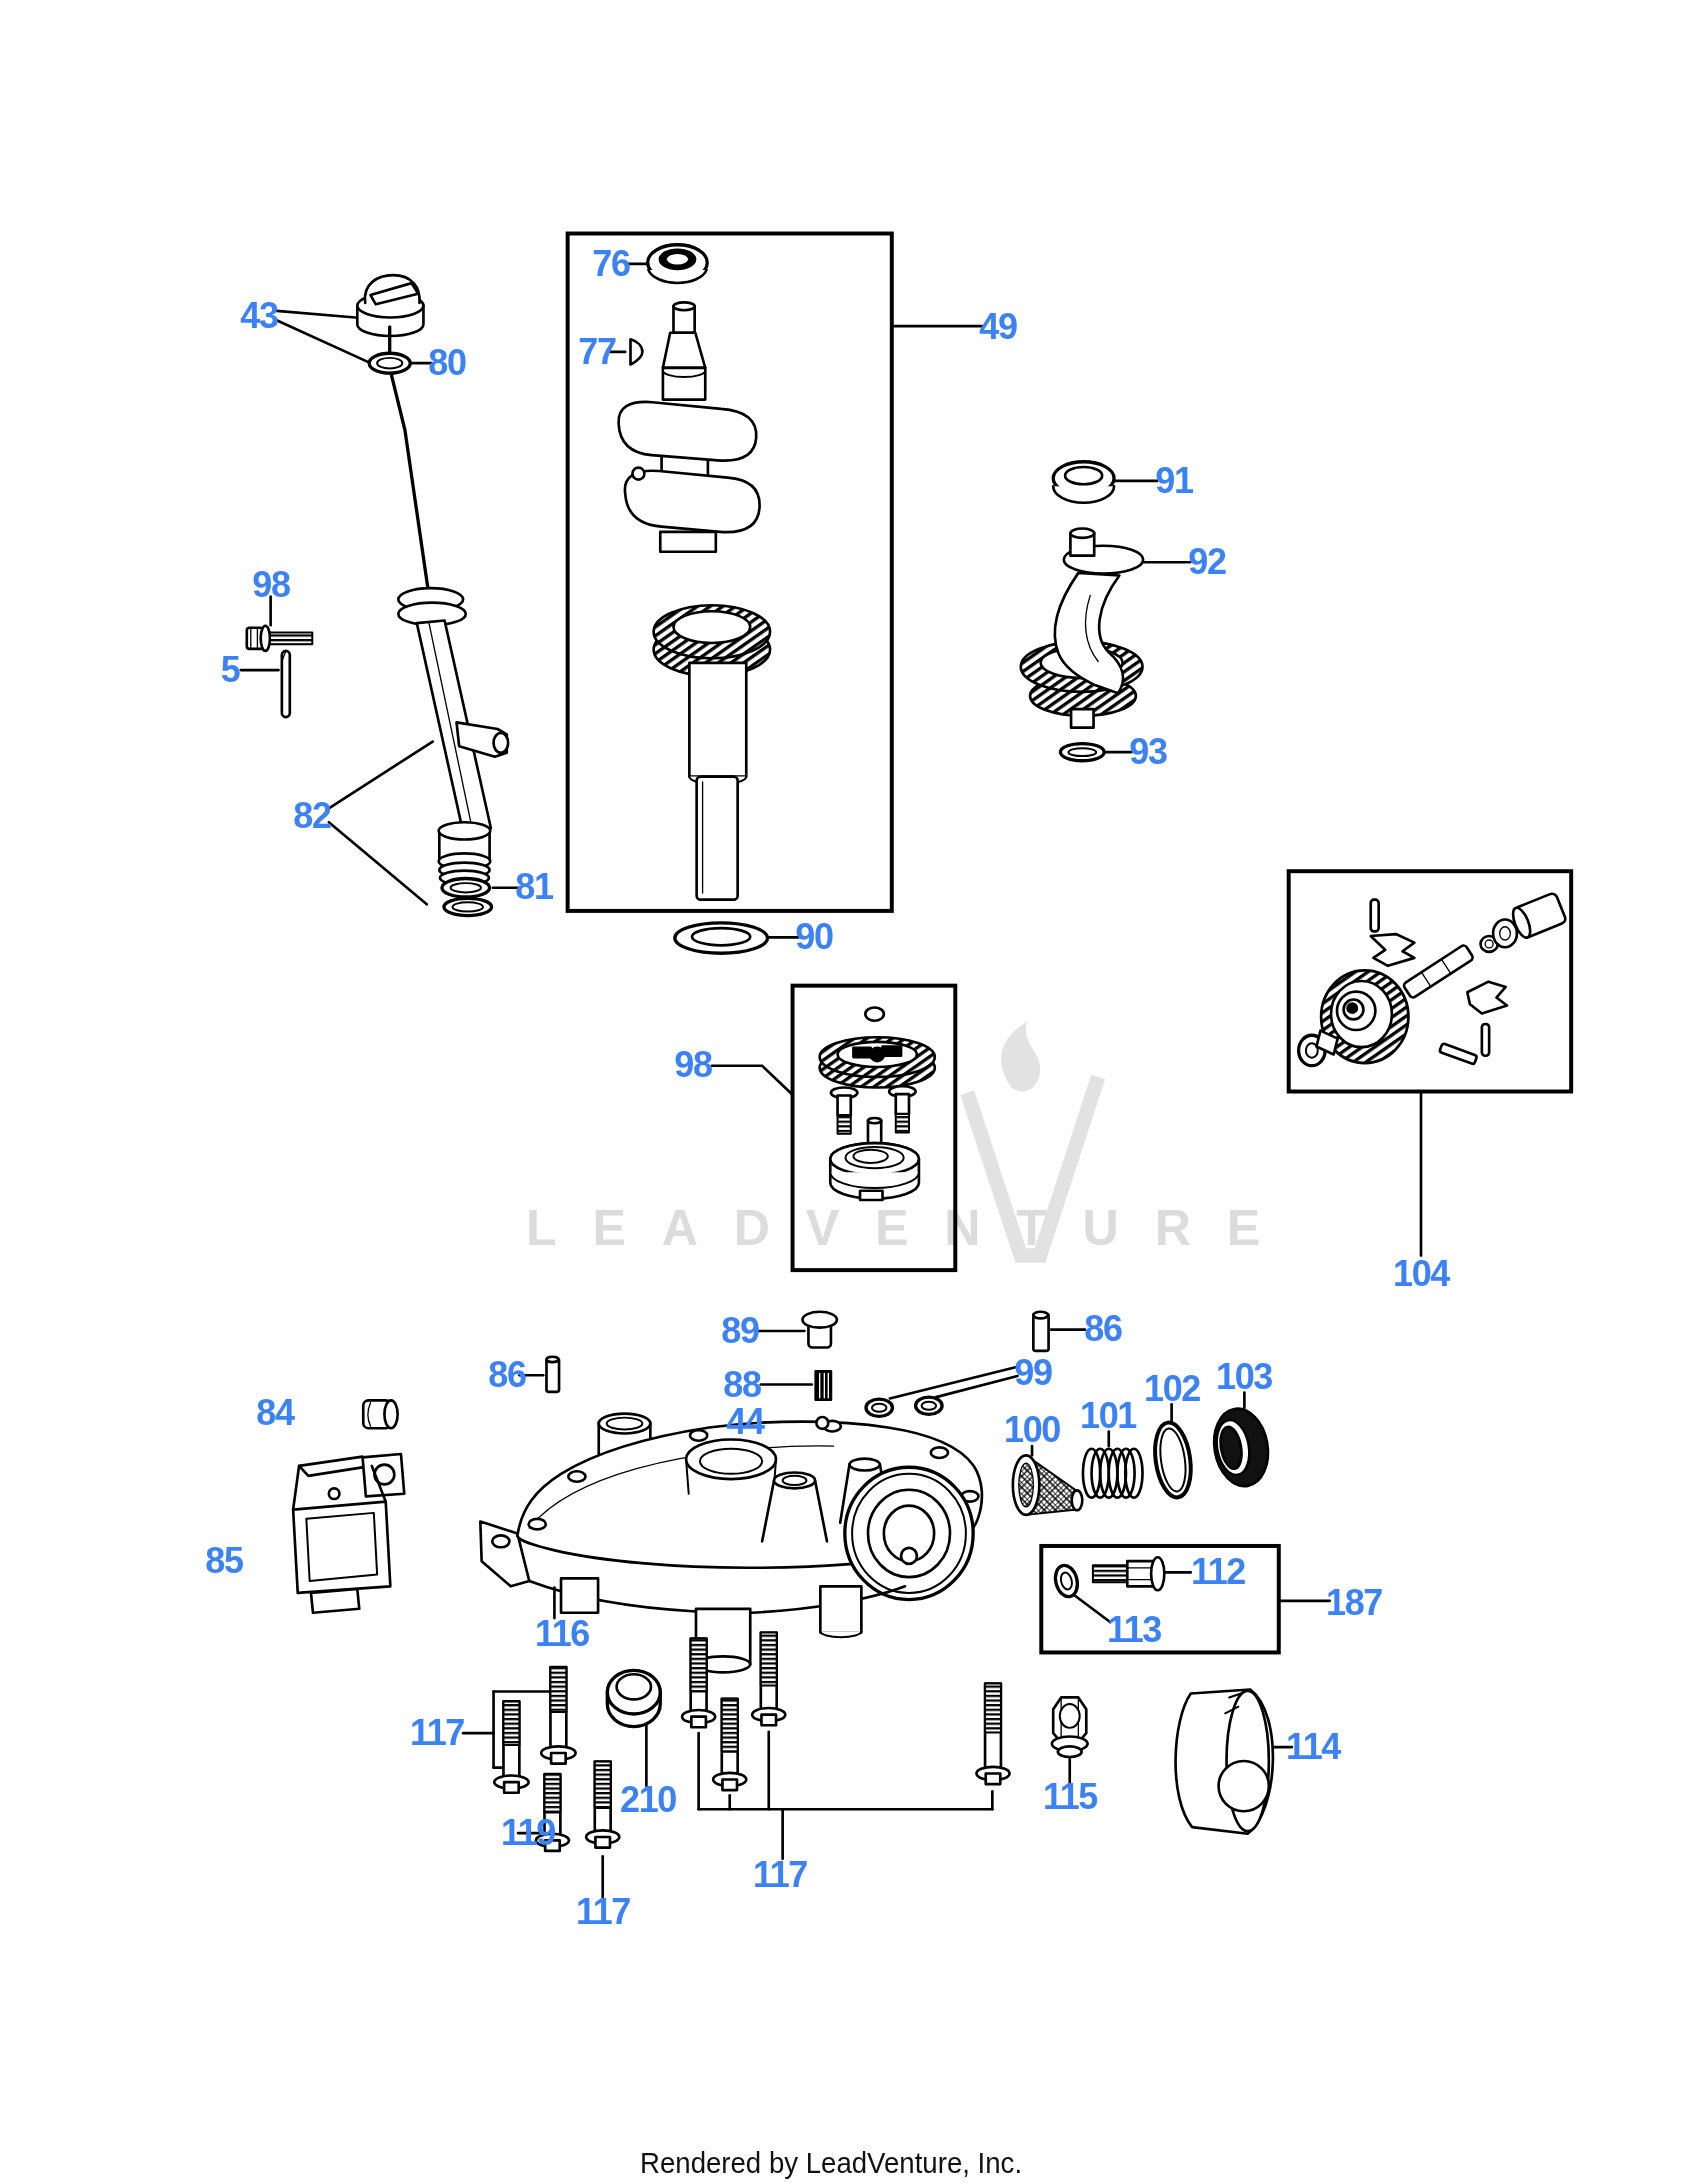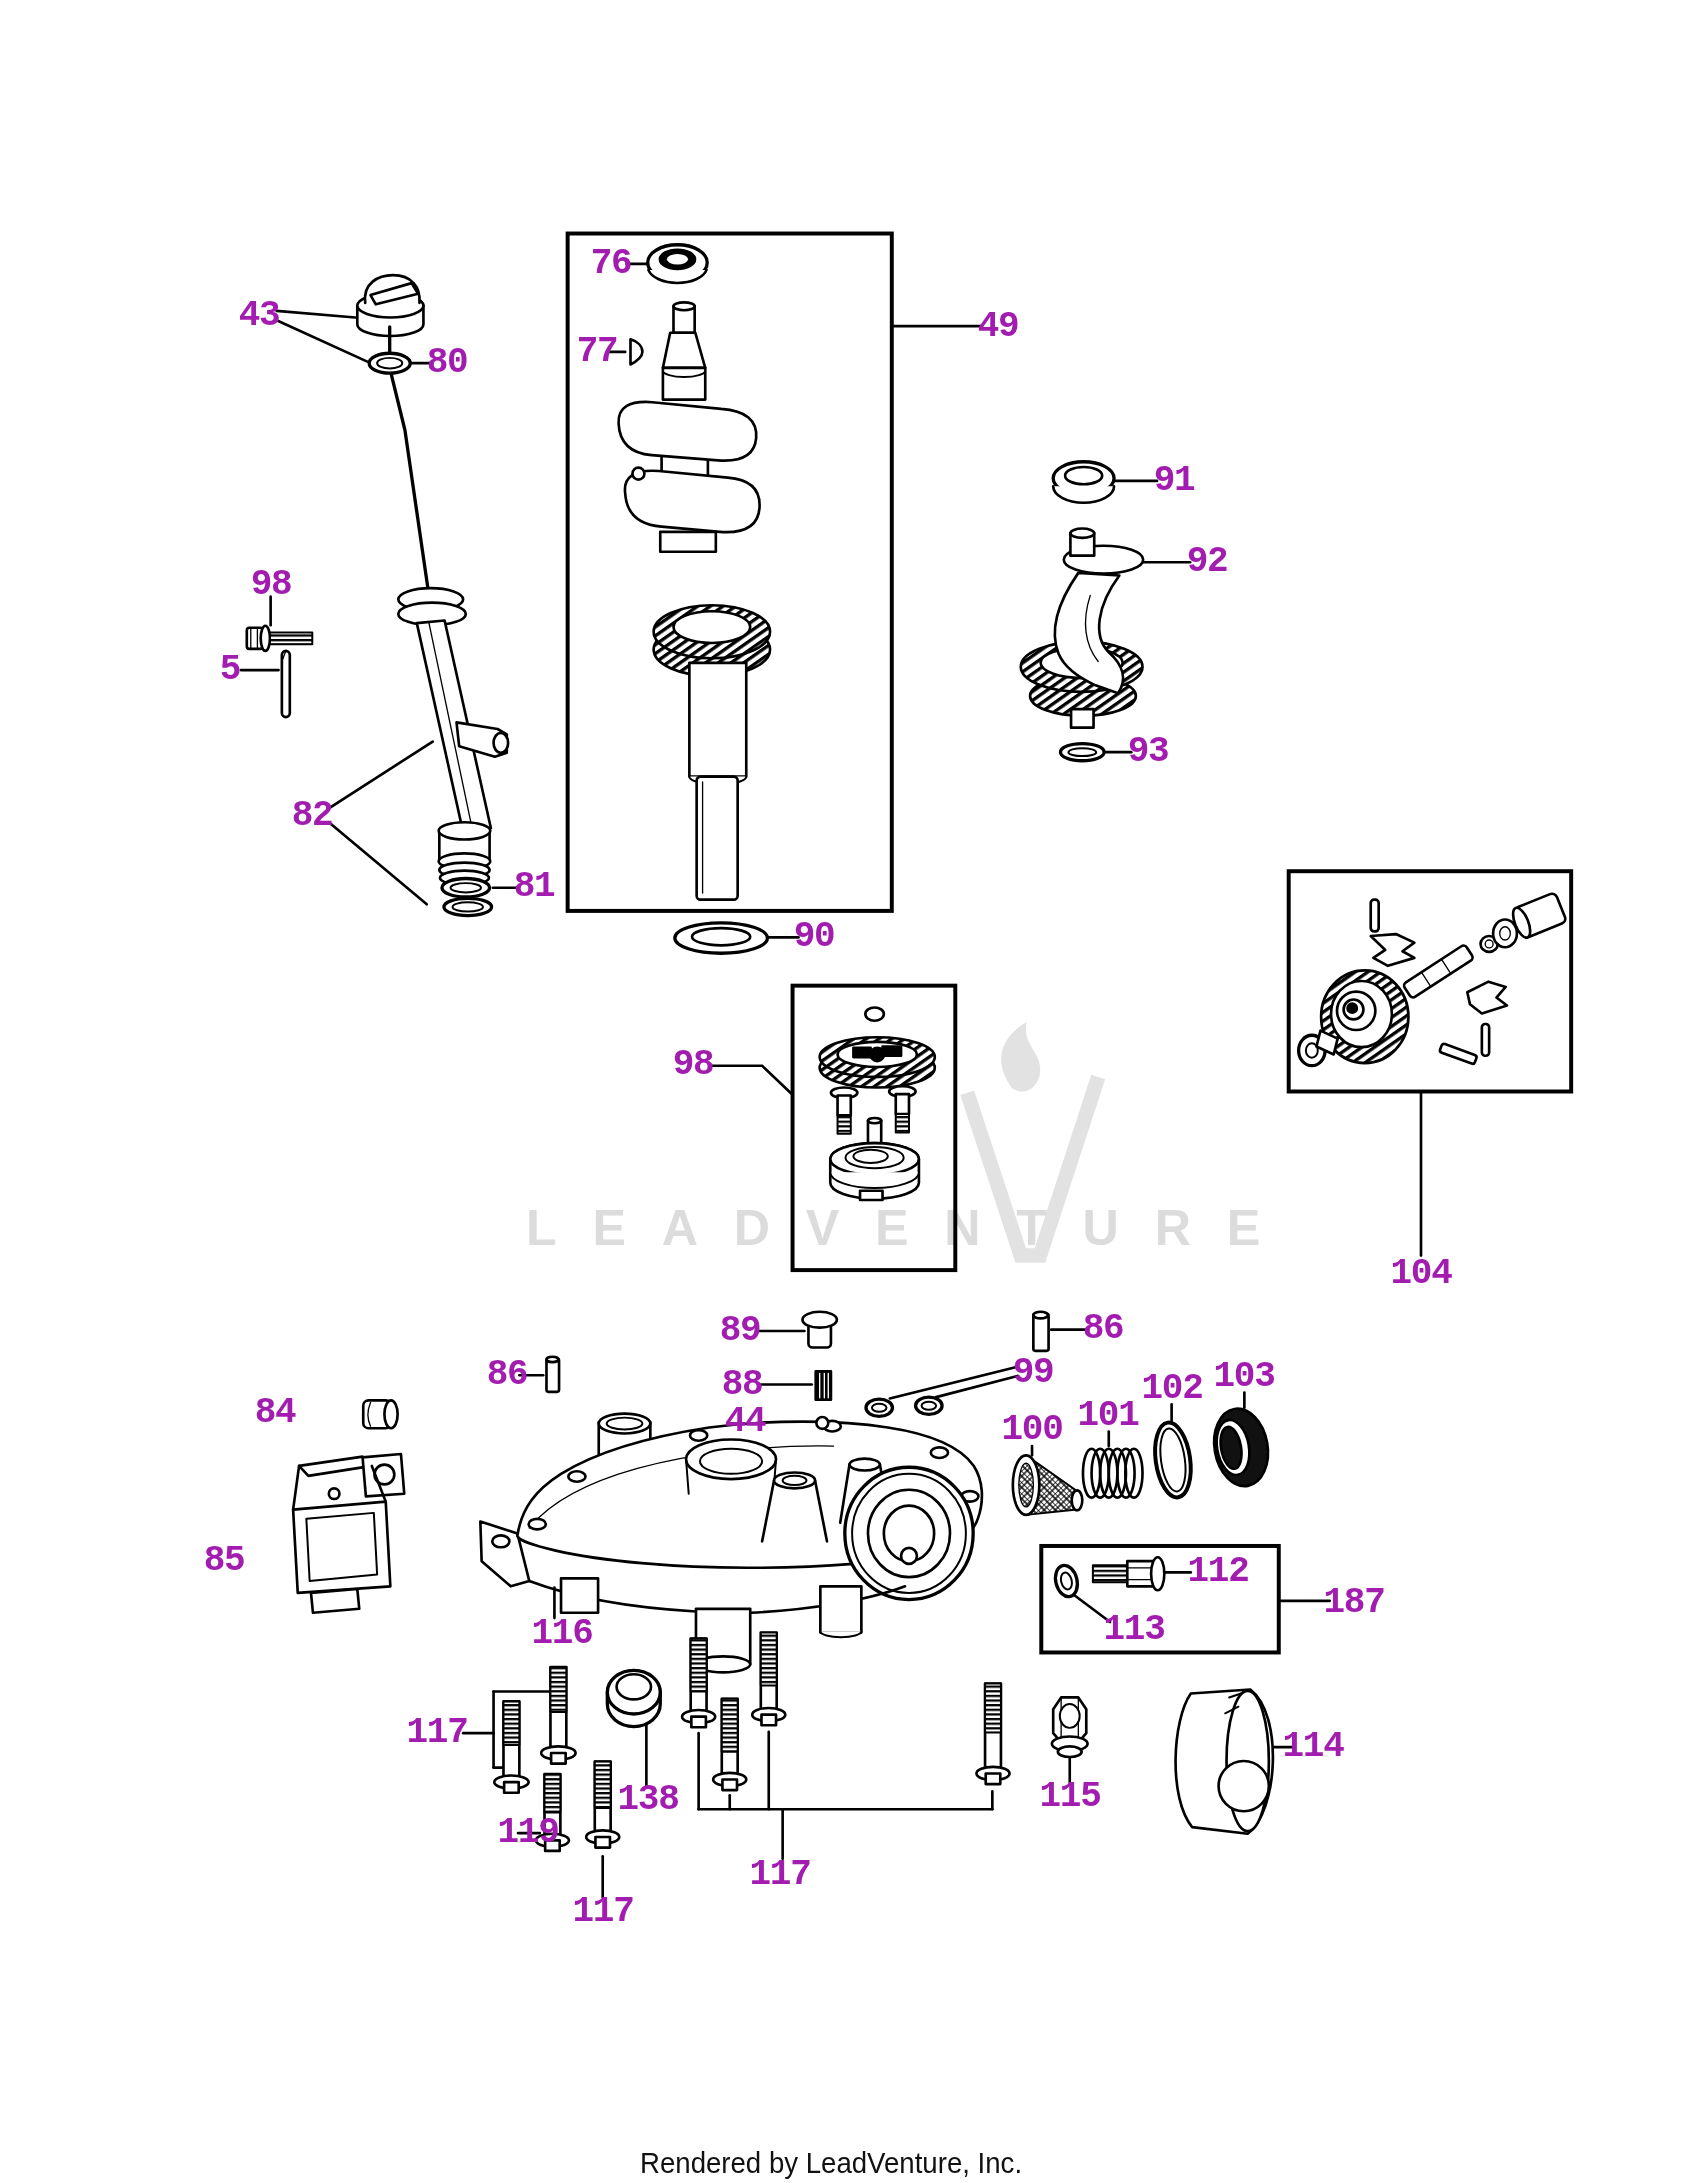--- a/index.html
+++ b/index.html
@@ -1,21 +1,21 @@
 <!DOCTYPE html>
 <html style="font-size:10.6px"><head>
 <meta charset="utf-8">
 <style>
   html,body{margin:0;padding:0;background:#fff;}
   #page{position:relative;width:1687px;height:2183px;background:#fff;overflow:hidden;
         font-family:"Liberation Sans",sans-serif;}
   #art{position:absolute;left:0;top:0;}
   .callout{position:absolute;transform:translate(-50%,-50%);
-           font-family:Liberation Mono, monospace;font-weight:bold;font-size:36px;
-           letter-spacing:-1.3px;color:#a21caf;white-space:nowrap;line-height:1;}
+           font-family:Liberation Sans, sans-serif;font-weight:bold;font-size:36px;
+           letter-spacing:-1.3px;color:#3b82f6;white-space:nowrap;line-height:1;}
   #footer{position:absolute;left:640px;top:2146px;font-size:30px;color:#111;
           font-family:"Liberation Sans",sans-serif;transform:scaleX(.92);transform-origin:left top;
           white-space:nowrap;}
 </style>
 </head>
 <body>
 
 <div id="page">
 
 <svg id="art" width="1687" height="2183" viewBox="0 0 2550 3300">
@@ -482,20 +482,20 @@
   <div class="callout" style="left:1244px;top:1377px">103</div>
   <div class="callout" style="left:275px;top:1413px">84</div>
   <div class="callout" style="left:224px;top:1561px">85</div>
   <div class="callout" style="left:562px;top:1634px">116</div>
   <div class="callout" style="left:1218px;top:1572px">112</div>
   <div class="callout" style="left:1134px;top:1630px">113</div>
   <div class="callout" style="left:1354px;top:1603px">187</div>
   <div class="callout" style="left:1313px;top:1747px">114</div>
   <div class="callout" style="left:1070px;top:1797px">115</div>
   <div class="callout" style="left:437px;top:1733px">117</div>
-  <div class="callout" style="left:648px;top:1800px">138</div>
+  <div class="callout" style="left:648px;top:1800px">210</div>
   <div class="callout" style="left:528px;top:1833px">119</div>
   <div class="callout" style="left:603px;top:1912px">117</div>
   <div class="callout" style="left:780px;top:1875px">117</div>
 
   <div id="footer">Rendered by LeadVenture, Inc.</div>
 </div>
 
 
 </body></html>

